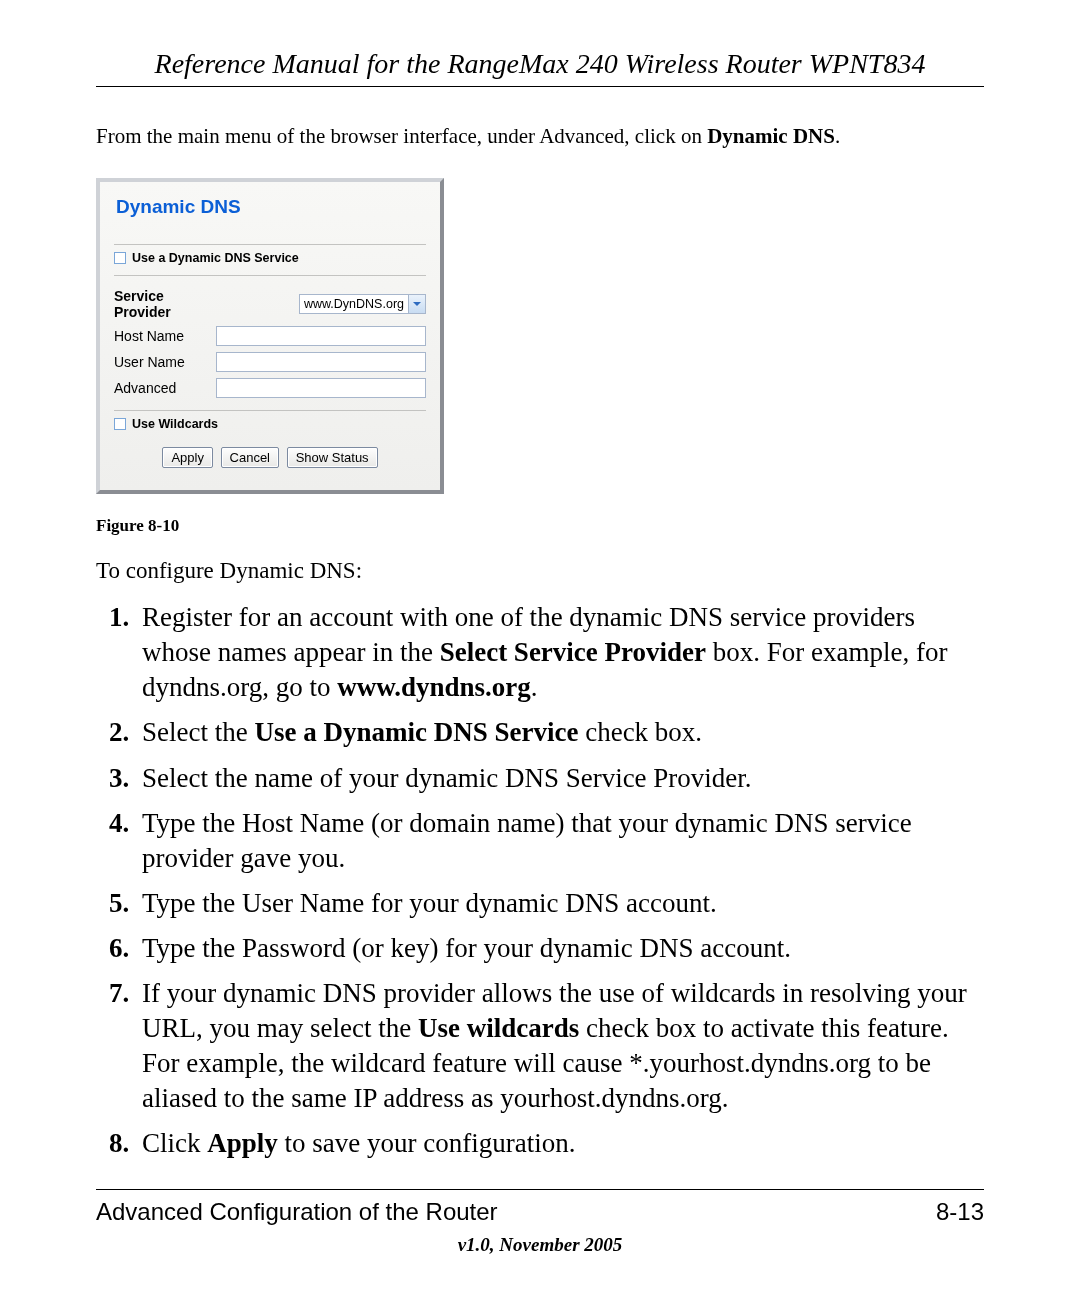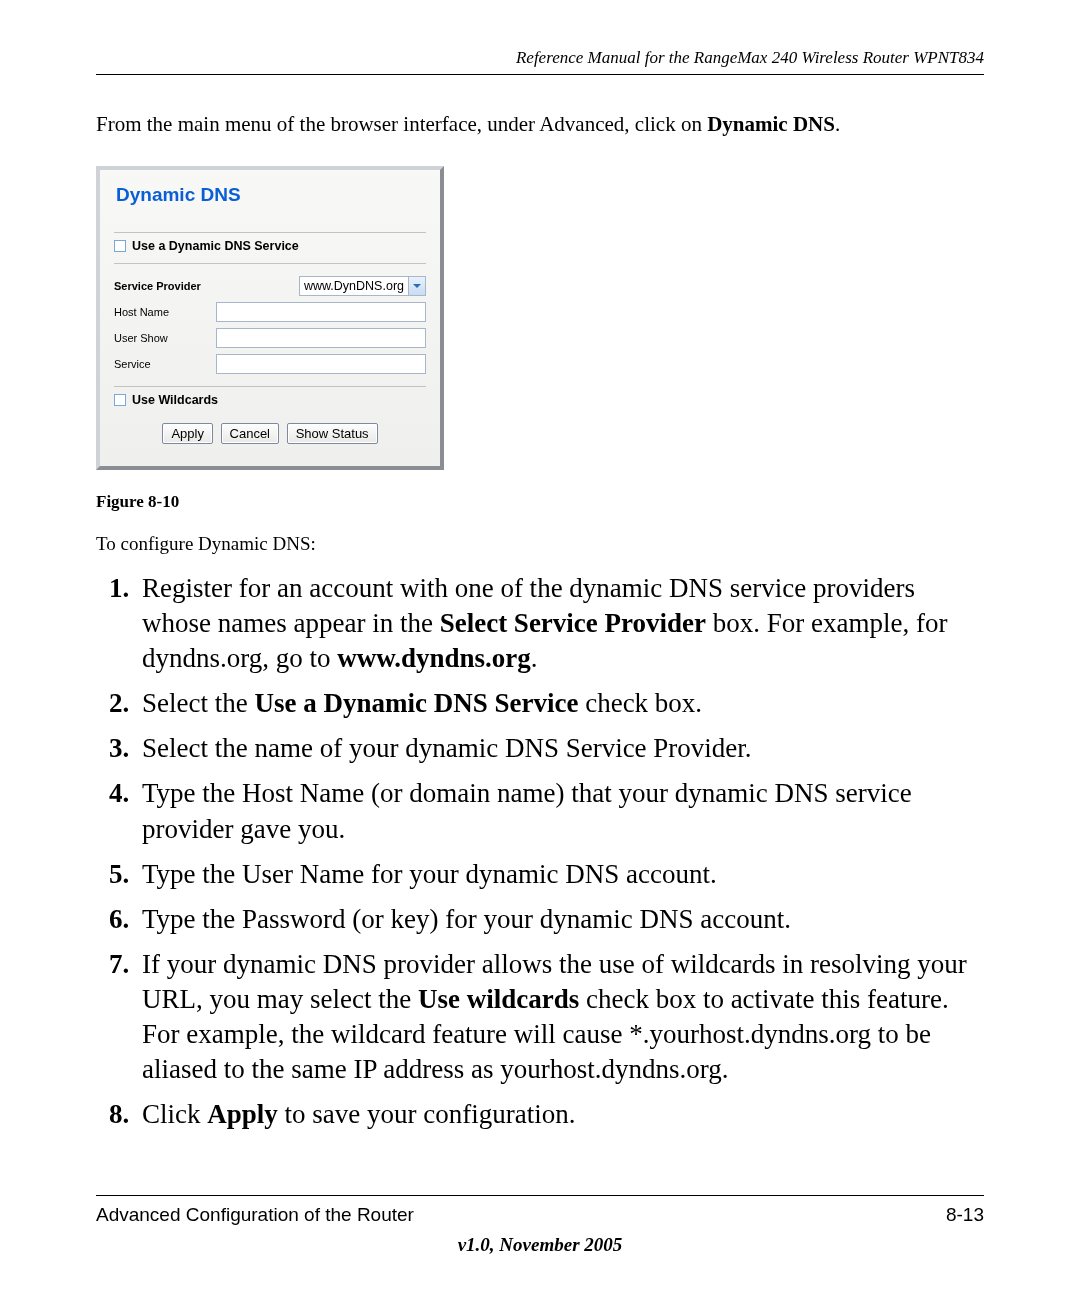--- a/index.html
+++ b/index.html
@@ -13,22 +13,22 @@
   }
   .page {
     box-sizing: border-box;
     width: 1080px;
     min-height: 1296px;
     padding: 48px 96px 40px 96px;
     position: relative;
   }
   .doc-header-title {
     font-style: italic;
-    text-align: right;
-    font-size: 17px;
+    text-align: center;
+    font-size: 28px;
     margin-bottom: 6px;
   }
   .doc-hr {
     border: none;
     border-top: 1.2px solid #000;
     margin: 0 0 36px 0;
   }
   .intro {
     font-size: 21px;
     margin-bottom: 28px;
@@ -81,21 +81,21 @@
     border: 1px solid #7aa6d8;
     box-sizing: border-box;
   }
   .form-row {
     display: flex;
     align-items: center;
     margin-bottom: 6px;
   }
   .form-row .lbl {
     width: 102px;
-    font-size: 11px;
+    font-size: 14px;
     font-family: Arial, Helvetica, sans-serif;
   }
   .form-row .lbl.bold { font-weight: bold; }
   .text-field {
     flex: 1;
     height: 20px;
     border: 1px solid #a7b6cc;
     background: #fff;
     box-sizing: border-box;
   }
@@ -144,21 +144,21 @@
   .form-gap { height: 6px; }
 
   .fig-caption {
     font-weight: bold;
     font-family: Liberation Serif, serif;
     font-size: 17px;
     margin: 0 0 20px 0;
   }
 
   .body-text {
-    font-size: 19px;
+    font-size: 23px;
     margin: 0 0 14px 0;
     line-height: 1.3;
   }
   ol.steps {
     font-size: 27px;
     padding-left: 40px;
     margin: 0;
     line-height: 1.3;
   }
   ol.steps > li {
@@ -175,21 +175,21 @@
     bottom: 40px;
   }
   .footer-hr {
     border: none;
     border-top: 1.2px solid #000;
     margin: 0 0 8px 0;
   }
   .footer-line {
     display: flex;
     justify-content: space-between;
-    font-size: 19px;
+    font-size: 24px;
     font-family: Arial, Helvetica, sans-serif;
   }
   .footer-version {
     text-align: center;
     font-style: italic;
     font-size: 19px;
     margin-top: 8px;
     font-weight: bold;
   }
 </style>
@@ -226,25 +226,25 @@
           <span class="tri"></span>
         </span>
       </div>
     </div>
 
     <div class="form-row">
       <span class="lbl">Host Name</span>
       <div class="text-field"></div>
     </div>
     <div class="form-row">
-      <span class="lbl">User Show</span>
+      <span class="lbl">User Name</span>
       <div class="text-field"></div>
     </div>
     <div class="form-row">
-      <span class="lbl">Service</span>
+      <span class="lbl">Advanced</span>
       <div class="text-field"></div>
     </div>
 
     <div class="form-gap"></div>
     <hr class="panel-hr">
     <div class="cb-row2">
       <span class="cb-box"></span>
       <span>Use Wildcards</span>
     </div>
 

